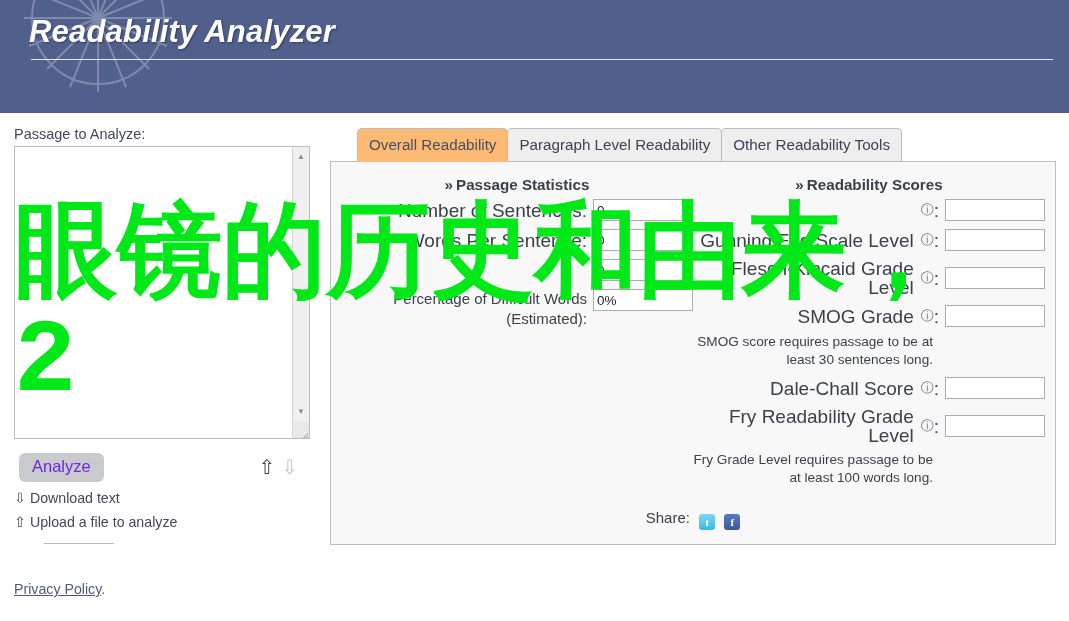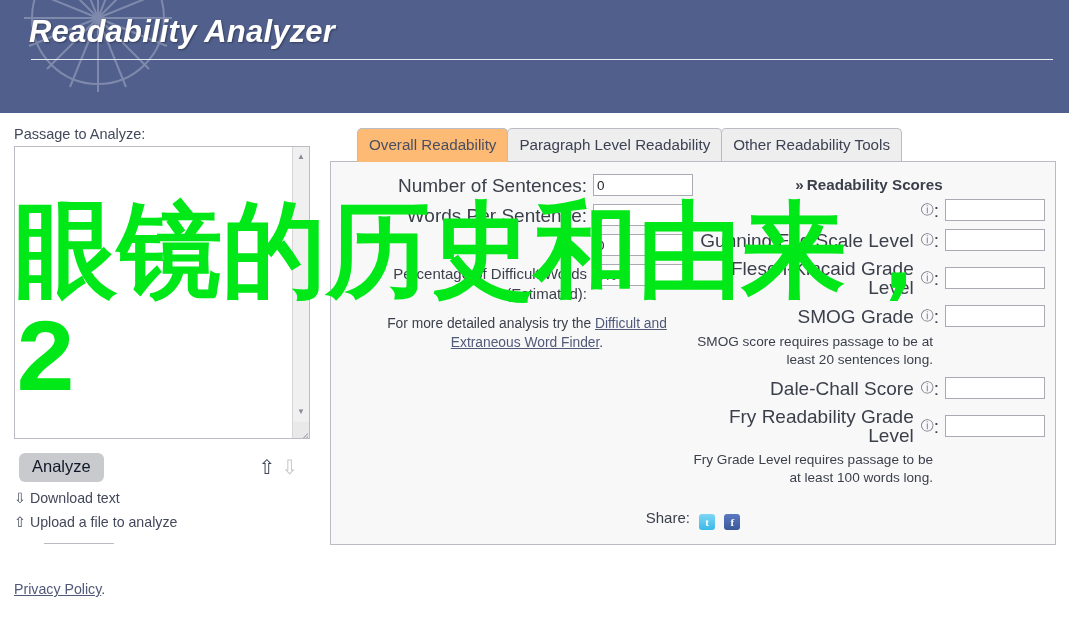--- a/index.html
+++ b/index.html
@@ -127,21 +127,21 @@
   .analyze-row {
     position: relative;
     margin-top: 14px;
     height: 32px;
     width: 296px;
   }
   .analyze-btn {
     position: absolute;
     left: 5px; top: 0;
     background: #c9cacd;
-    color: #0f172a;
+    color: #6d28d9;
     border: none;
     border-radius: 6px;
     font-size: 16.5px;
     font-family: inherit;
     padding: 4px 13px 6px 13px;
     cursor: default;
     text-align: center;
   }
   .nav-arrows {
     position: absolute;
@@ -399,20 +399,23 @@
   <div class="tab-strip">
     <div class="tab active">Overall Readability</div>
     <div class="tab">Paragraph Level Readability</div>
     <div class="tab">Other Readability Tools</div>
   </div>
 
   <div class="panel">
     <div class="panel-cols">
 
       <div class="col">
+        <div class="col-head">
+          <span class="chev">»</span><span>Passage Statistics</span>
+        </div>
 
         <div class="stat-row">
           <span class="stat-label">Number of Sentences:</span>
           <input class="stat-input" type="text" readonly="" value="0" style="">
         </div>
 
         <div class="stat-row">
           <span class="stat-label">Words Per Sentence:</span>
           <input class="stat-input" type="text" readonly="" value="0" style="">
         </div>
@@ -422,24 +425,20 @@
         </div>
 
         <div class="stat-row">
           <span class="stat-label-block" style="padding-right:6px">
             <span>Percentage of Difficult Words</span><br>
             <span>(Estimated):</span>
           </span>
           <input class="stat-input" style="align-self: flex-start;" type="text" readonly="" value="0%">
         </div>
 
-        <div class="left-note">
-          <span>For more detailed analysis try the</span>
-          <a class="ul-link" href="#">Difficult and Extraneous Word Finder</a><span>.</span>
-        </div>
       </div>
 
       <div class="col">
         <div class="col-head">
           <span class="chev">»</span><span>Readability Scores</span>
         </div>
 
         <div class="stat-row">
           <span class="help-icon">ⓘ</span>
           <span class="stat-label" style="padding-right:6px;padding-left:0">:</span>
@@ -459,21 +458,21 @@
           <span class="stat-label" style="padding-right:6px;padding-left:0">:</span>
           <input class="stat-input" type="text" readonly="" value="" style="">
         </div>
 
         <div class="stat-row">
           <span class="stat-label">SMOG Grade</span>
           <span class="help-icon">ⓘ</span>
           <span class="stat-label" style="padding-right:6px;padding-left:0">:</span>
           <input class="stat-input" type="text" readonly="" value="" style="">
         </div>
-        <div class="sub-note">SMOG score requires passage to be at least 20 sentences long.</div>
+        <div class="sub-note">SMOG score requires passage to be at least 30 sentences long.</div>
 
         <div class="stat-row">
           <span class="stat-label">Dale-Chall Score</span>
           <span class="help-icon">ⓘ</span>
           <span class="stat-label" style="padding-right:6px;padding-left:0">:</span>
           <input class="stat-input" type="text" readonly="" value="" style="">
         </div>
 
         <div class="stat-row">
           <span class="stat-label">Fry Readability Grade Level</span>

